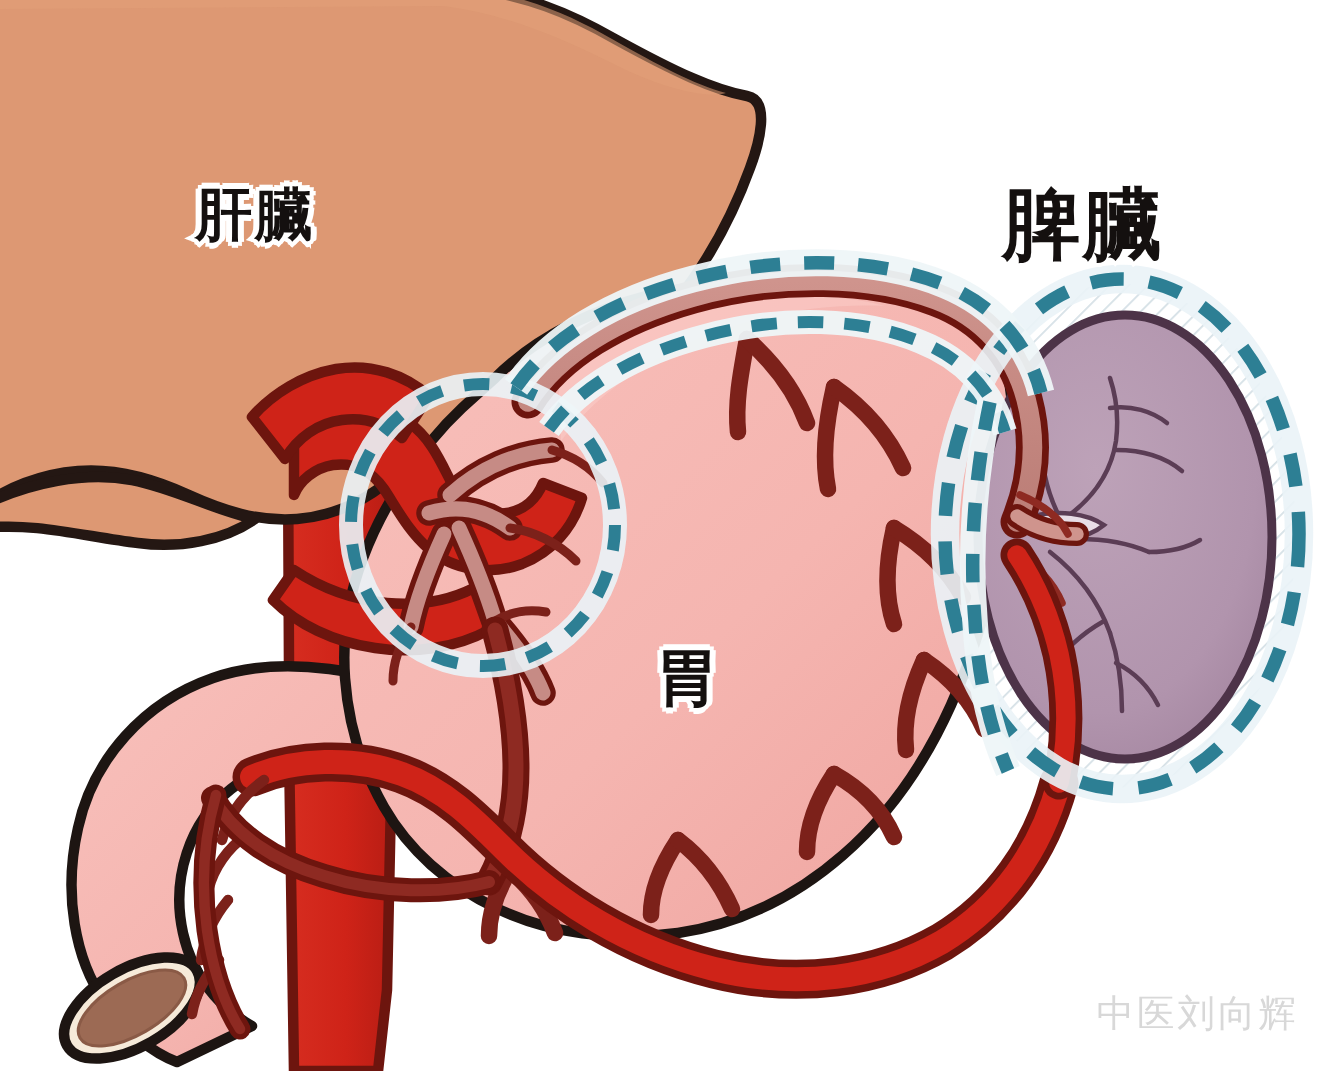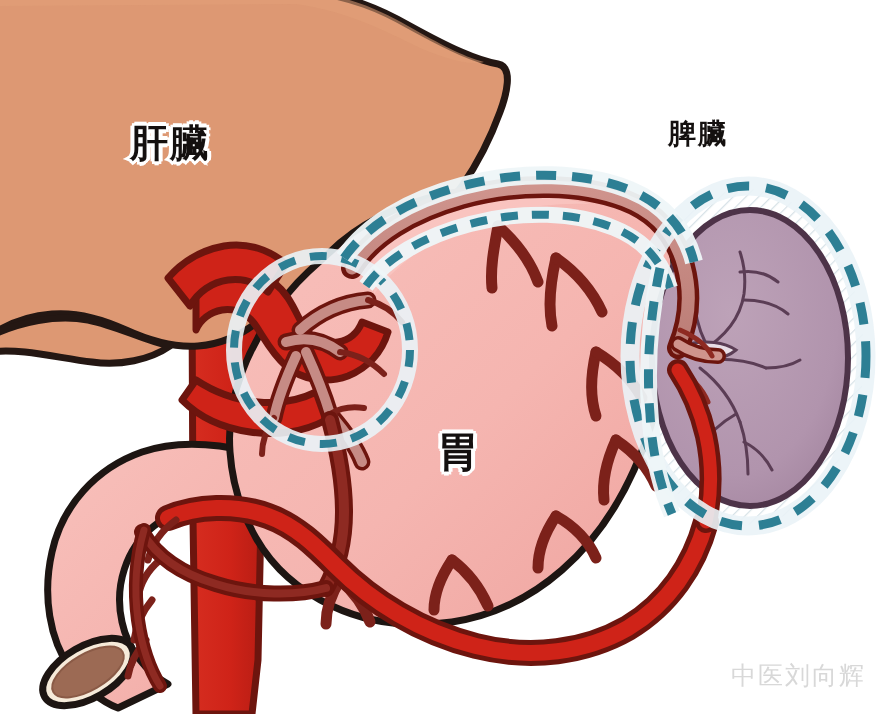--- a/index.html
+++ b/index.html
@@ -42,21 +42,21 @@
     top: 118px;
     font-size: 38px;
     text-shadow:
       3px 0 0 #fff, -3px 0 0 #fff, 0 3px 0 #fff, 0 -3px 0 #fff,
       2px 2px 0 #fff, -2px 2px 0 #fff, 2px -2px 0 #fff, -2px -2px 0 #fff,
       4px 0 0 #fff, -4px 0 0 #fff, 0 4px 0 #fff, 0 -4px 0 #fff;
   }
   #label-spleen {
     left: 668px;
     top: 115px;
-    font-size: 28px;
+    font-size: 52px;
     text-shadow:
       3px 0 0 #fff, -3px 0 0 #fff, 0 3px 0 #fff, 0 -3px 0 #fff,
       2px 2px 0 #fff, -2px 2px 0 #fff, 2px -2px 0 #fff, -2px -2px 0 #fff;
   }
   #label-stomach {
     left: 437px;
     top: 424px;
     font-size: 42px;
     text-shadow:
       3px 0 0 #fff, -3px 0 0 #fff, 0 3px 0 #fff, 0 -3px 0 #fff,

